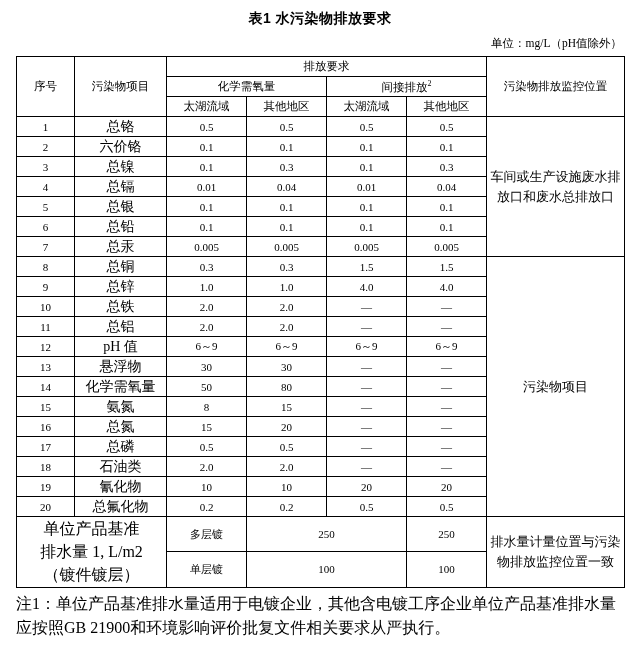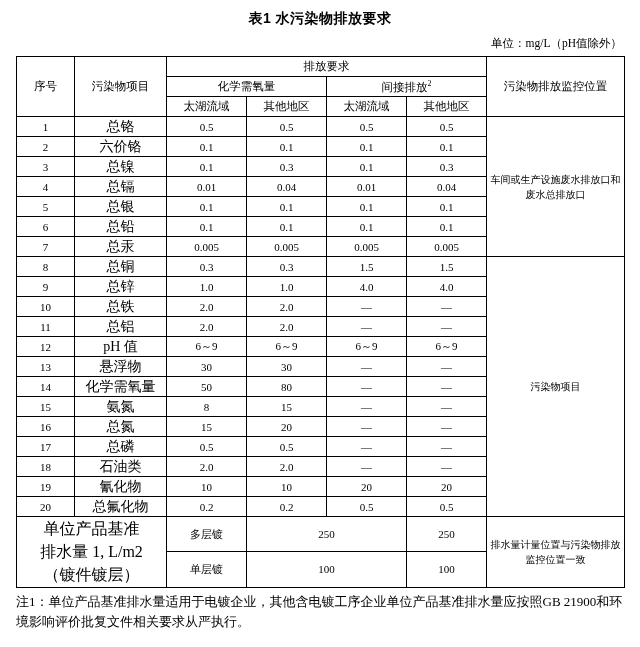--- a/index.html
+++ b/index.html
@@ -55,33 +55,33 @@
     font-size: 11.5px;
     margin-top: 24px;
   }
   .hdr-tall {
     height: 23px;
   }
   .cell-name {
     font-size: 14px;
   }
   .rowspan-note {
-    font-size: 10px;
+    font-size: 13px;
     line-height: 1.5;
   }
   .sup {
     font-size: 8px;
     vertical-align: super;
   }
   .vcell-pad {
     padding: 0 6px;
     line-height: 1.5;
   }
   .notes {
-    font-size: 13px;
+    font-size: 16px;
     line-height: 1.55;
     margin-top: 4px;
     width: 608px;
   }
   .note-p {
     margin: 0 0 1px 0;
     text-indent: 0;
   }
   .left-col-label {
     font-size: 16px;

